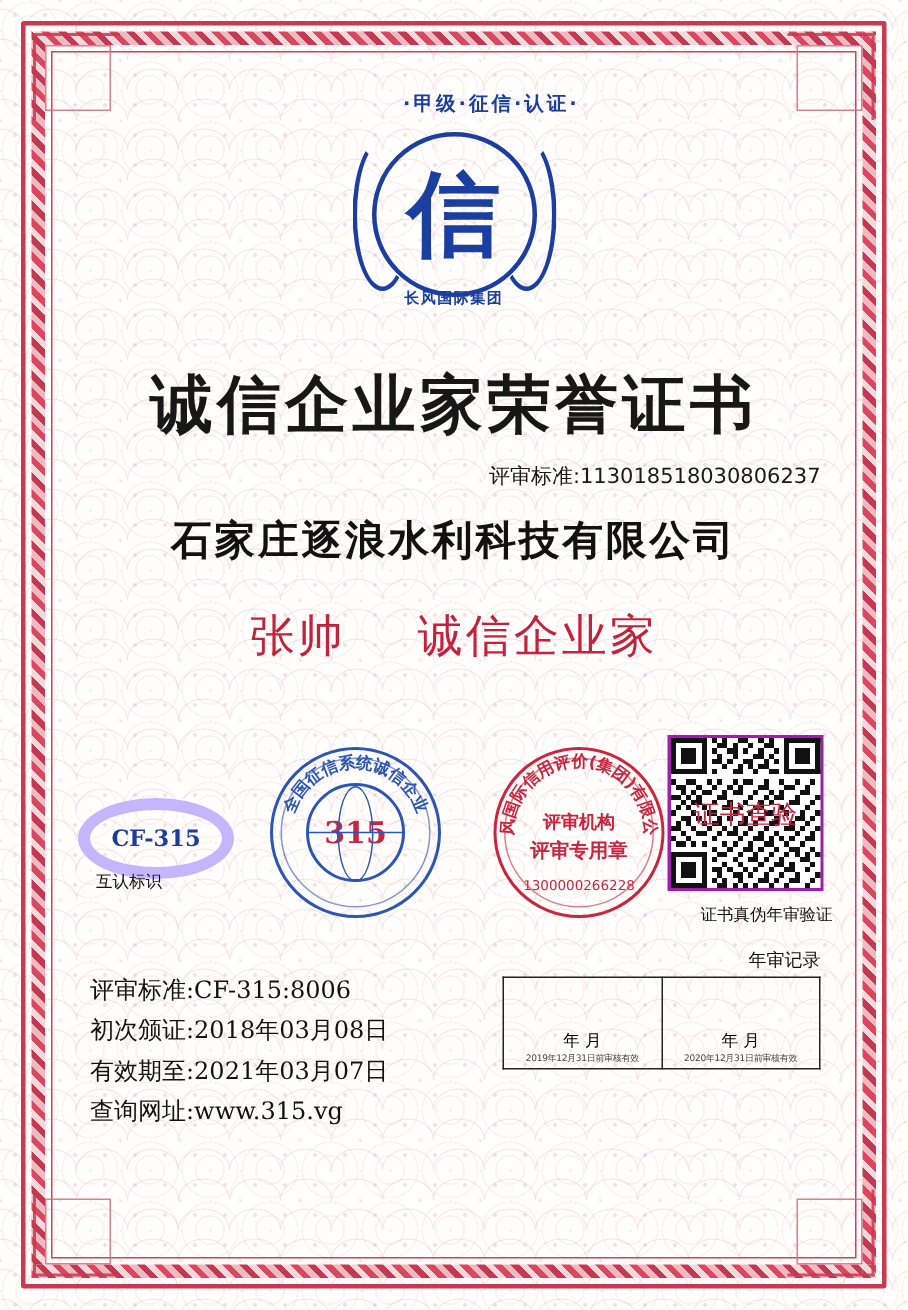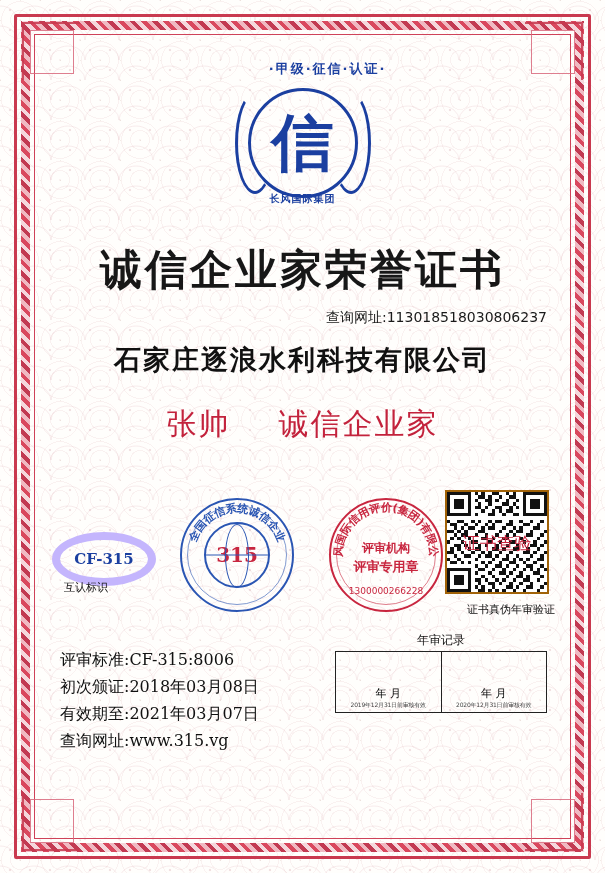--- a/index.html
+++ b/index.html
@@ -296,21 +296,21 @@
     bottom: 14px;
     font-size: 9px;
     font-family: "DejaVu Sans", sans-serif;
   }
 
   
   .qr-wrap {
     position: absolute;
     right: 22px; top: 6px;
     width: 104px; height: 104px;
-    background: #a16207;
+    background: #a21caf;
     padding: 2px;
     box-sizing: border-box;
   }
   .qr {
     width: 100%;
     height: 100%;
     display: block;
   }
   .qr-label {
     position: absolute;
@@ -334,21 +334,21 @@
   .info-list div { white-space: nowrap; }
 
   
   .review {
     position: absolute;
     right: 24px;
     top: 598px;
     width: 212px;
   }
   .review-title {
-    text-align: center;
+    text-align: right;
     font-size: 12px;
     color: #111;
     margin-bottom: 2px;
     font-family: "DejaVu Sans", sans-serif;
   }
   .review-table {
     border-collapse: collapse;
     width: 100%;
     table-layout: fixed;
   }
@@ -398,21 +398,21 @@
       <div class="emblem-top-text">·甲级·征信·认证·</div>
       <div class="emblem-wreath-l"></div>
       <div class="emblem-wreath-r"></div>
       <div class="emblem-circle">
         <div class="emblem-glyph">信</div>
       </div>
       <div class="emblem-bottom-text">长风国际集团</div>
     </div>
 
     <div class="title">诚信企业家荣誉证书</div>
-    <div class="credit-code">查询网址:113018518030806237</div>
+    <div class="credit-code">评审标准:113018518030806237</div>
     <div class="company">石家庄逐浪水利科技有限公司</div>
 
     <div class="names">
       <span>张帅</span>
       <span>诚信企业家</span>
     </div>
 
     <div class="seals">
 
       <div class="seal-cf">

